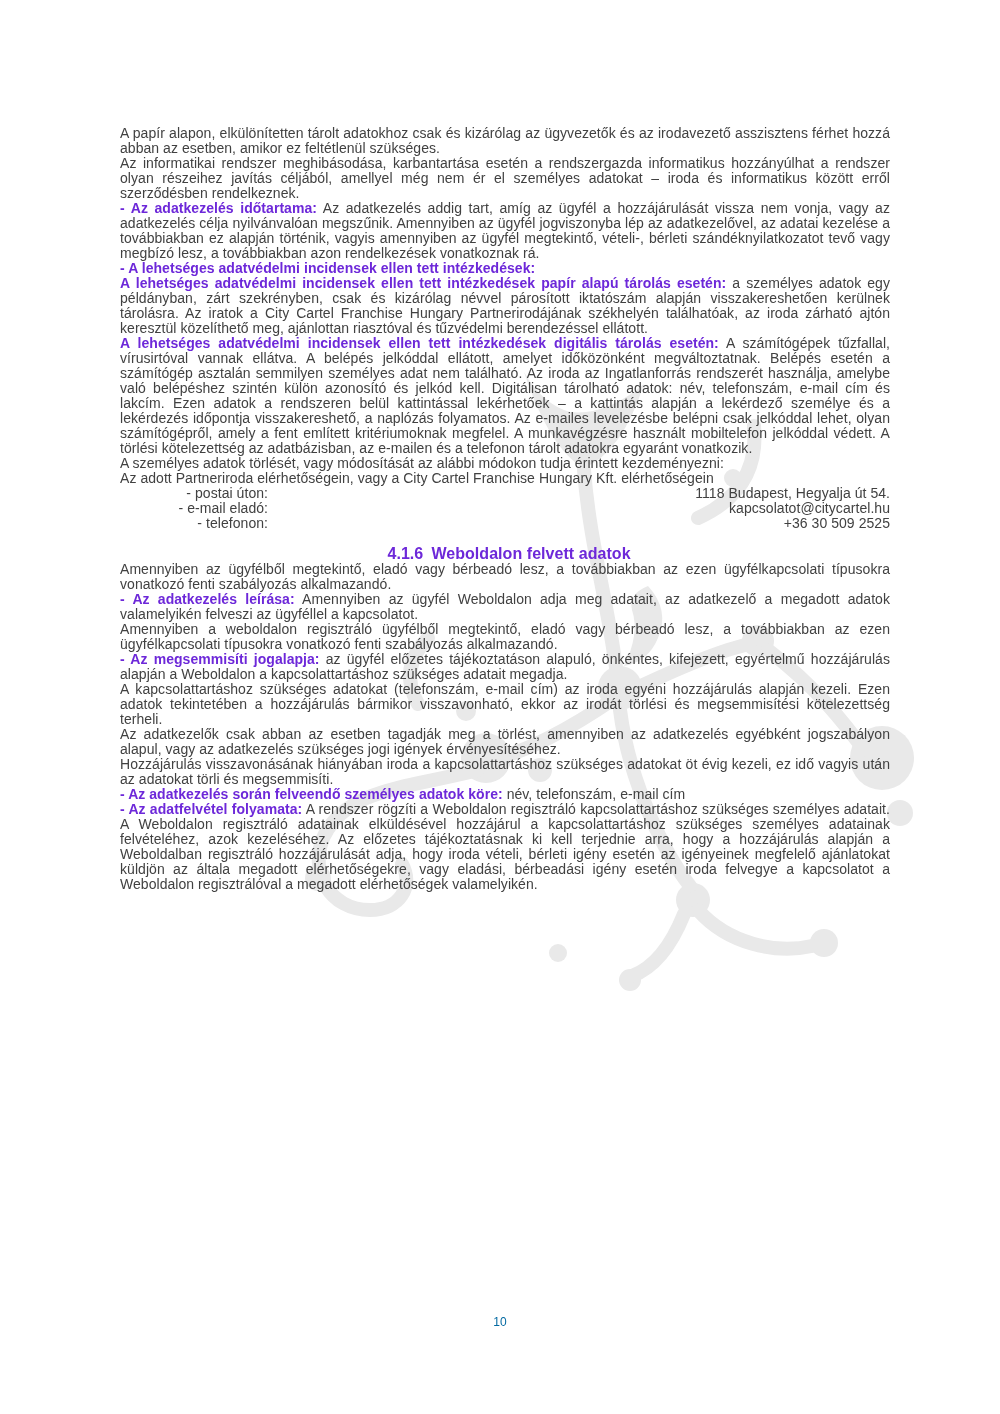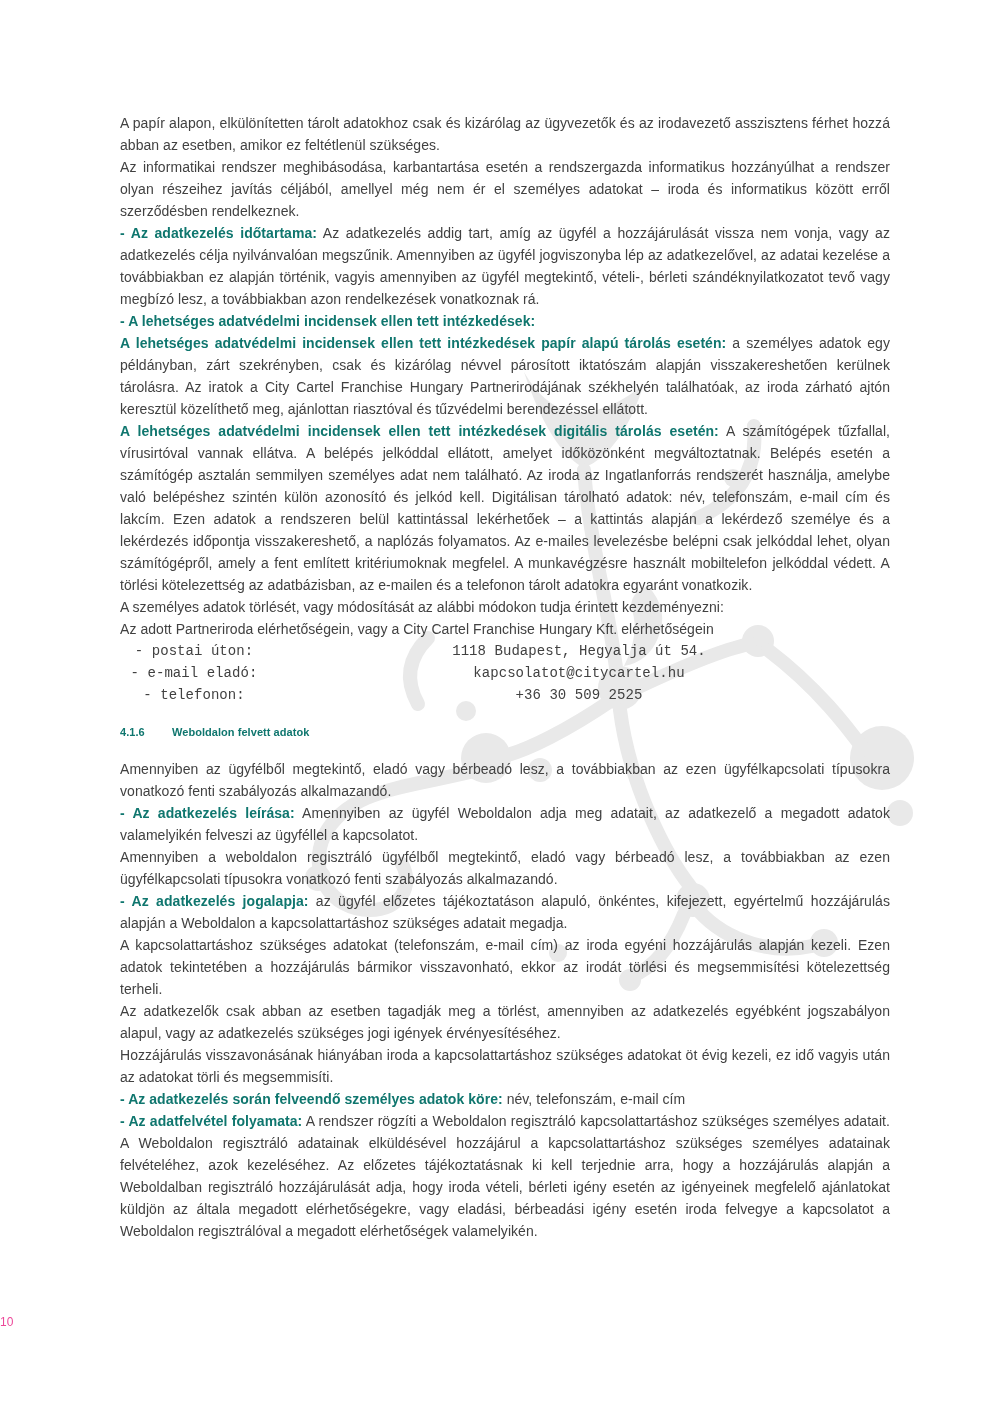--- a/index.html
+++ b/index.html
@@ -10,45 +10,45 @@
     overflow:hidden;
     font-family:"Liberation Sans", sans-serif;
   }
   .page { position:absolute; inset:0; background:#ffffff; }
   .watermark {
     position:absolute; left:228px; top:358px;
     width:712px; height:690px;
     z-index:0; pointer-events:none;
   }
   .content {
-    position:absolute; left:120px; top:112px; width:770px;
+    position:absolute; left:120px; top:126px; width:770px;
     z-index:1;
     color:#414141;
     font-size:14px;
-    line-height:22px;
+    line-height:15px;
     text-align:justify;
     letter-spacing:0.05px;
   }
   .para { margin:0; }
-  .para strong, .section-heading { color:#0f766e; }
-  .contact-row { display:flex; text-align:center;font-family:Liberation Mono, monospace; }
+  .para strong, .section-heading { color:#6d28d9; }
+  .contact-row { display:flex; text-align:right; }
   .contact-label { flex:0 0 148px; }
   .contact-value { flex:1 1 auto; }
   .section-heading {
     font-weight:bold;
-    font-size:11px;
+    font-size:16px;
     margin-top:15px;
-    margin-bottom:15px;
-    text-align:left;
+    margin-bottom:1px;
+    text-align:center;
   }
   .h-num { display:inline-block; min-width:52px; }
   .page-number {
     position:absolute; top:1315px; left:0; width:100%;
-    text-align:left;
-    font-size:12px; color:#ec4899;
+    text-align:center;
+    font-size:12px; color:#0369a1;
     z-index:1;
   }
 </style>
 </head>
 <body>
 
 <div class="page">
 
   <svg class="watermark" viewBox="0 0 712 690" xmlns="http://www.w3.org/2000/svg" aria-hidden="true">
     <g fill="#e9e9e9" stroke="none">
@@ -110,21 +110,21 @@
         <span class="contact-value">kapcsolatot@citycartel.hu</span>
       </div>
       <div class="contact-row">
         <span class="contact-label">- telefonon:</span>
         <span class="contact-value">+36 30 509 2525</span>
       </div>
       <div class="section-heading"><span class="h-num">4.1.6</span><span>Weboldalon felvett adatok</span></div>
       <p class="para"><span>Amennyiben az ügyfélből megtekintő, eladó vagy bérbeadó lesz, a továbbiakban az ezen ügyfélkapcsolati típusokra vonatkozó fenti szabályozás alkalmazandó.</span></p>
       <p class="para"><strong>- Az adatkezelés leírása:</strong><span> Amennyiben az ügyfél Weboldalon adja meg adatait, az adatkezelő a megadott adatok valamelyikén felveszi az ügyféllel a kapcsolatot.</span></p>
       <p class="para"><span>Amennyiben a weboldalon regisztráló ügyfélből megtekintő, eladó vagy bérbeadó lesz, a továbbiakban az ezen ügyfélkapcsolati típusokra vonatkozó fenti szabályozás alkalmazandó.</span></p>
-      <p class="para"><strong>- Az adatkezelés jogalapja:</strong><span> az ügyfél előzetes tájékoztatáson alapuló, önkéntes, kifejezett, egyértelmű hozzájárulás alapján a Weboldalon a kapcsolattartáshoz szükséges adatait megadja.</span></p>
+      <p class="para"><strong>- Az megsemmisíti jogalapja:</strong><span> az ügyfél előzetes tájékoztatáson alapuló, önkéntes, kifejezett, egyértelmű hozzájárulás alapján a Weboldalon a kapcsolattartáshoz szükséges adatait megadja.</span></p>
       <p class="para"><span>A kapcsolattartáshoz szükséges adatokat (telefonszám, e-mail cím) az iroda egyéni hozzájárulás alapján kezeli. Ezen adatok tekintetében a hozzájárulás bármikor visszavonható, ekkor az irodát törlési és megsemmisítési kötelezettség terheli.</span></p>
       <p class="para"><span>Az adatkezelők csak abban az esetben tagadják meg a törlést, amennyiben az adatkezelés egyébként jogszabályon alapul, vagy az adatkezelés szükséges jogi igények érvényesítéséhez.</span></p>
       <p class="para"><span>Hozzájárulás visszavonásának hiányában iroda a kapcsolattartáshoz szükséges adatokat öt évig kezeli, ez idő vagyis után az adatokat törli és megsemmisíti.</span></p>
       <p class="para"><strong>- Az adatkezelés során felveendő személyes adatok köre:</strong><span> név, telefonszám, e-mail cím</span></p>
       <p class="para"><strong>- Az adatfelvétel folyamata:</strong><span> A rendszer rögzíti a Weboldalon regisztráló kapcsolattartáshoz szükséges személyes adatait. A Weboldalon regisztráló adatainak elküldésével hozzájárul a kapcsolattartáshoz szükséges személyes adatainak felvételéhez, azok kezeléséhez. Az előzetes tájékoztatásnak ki kell terjednie arra, hogy a hozzájárulás alapján a Weboldalban regisztráló hozzájárulását adja, hogy iroda vételi, bérleti igény esetén az igényeinek megfelelő ajánlatokat küldjön az általa megadott elérhetőségekre, vagy eladási, bérbeadási igény esetén iroda felvegye a kapcsolatot a Weboldalon regisztrálóval a megadott elérhetőségek valamelyikén.</span></p>
     </div>
 
   <div class="page-number">10</div>
 </div>
 

